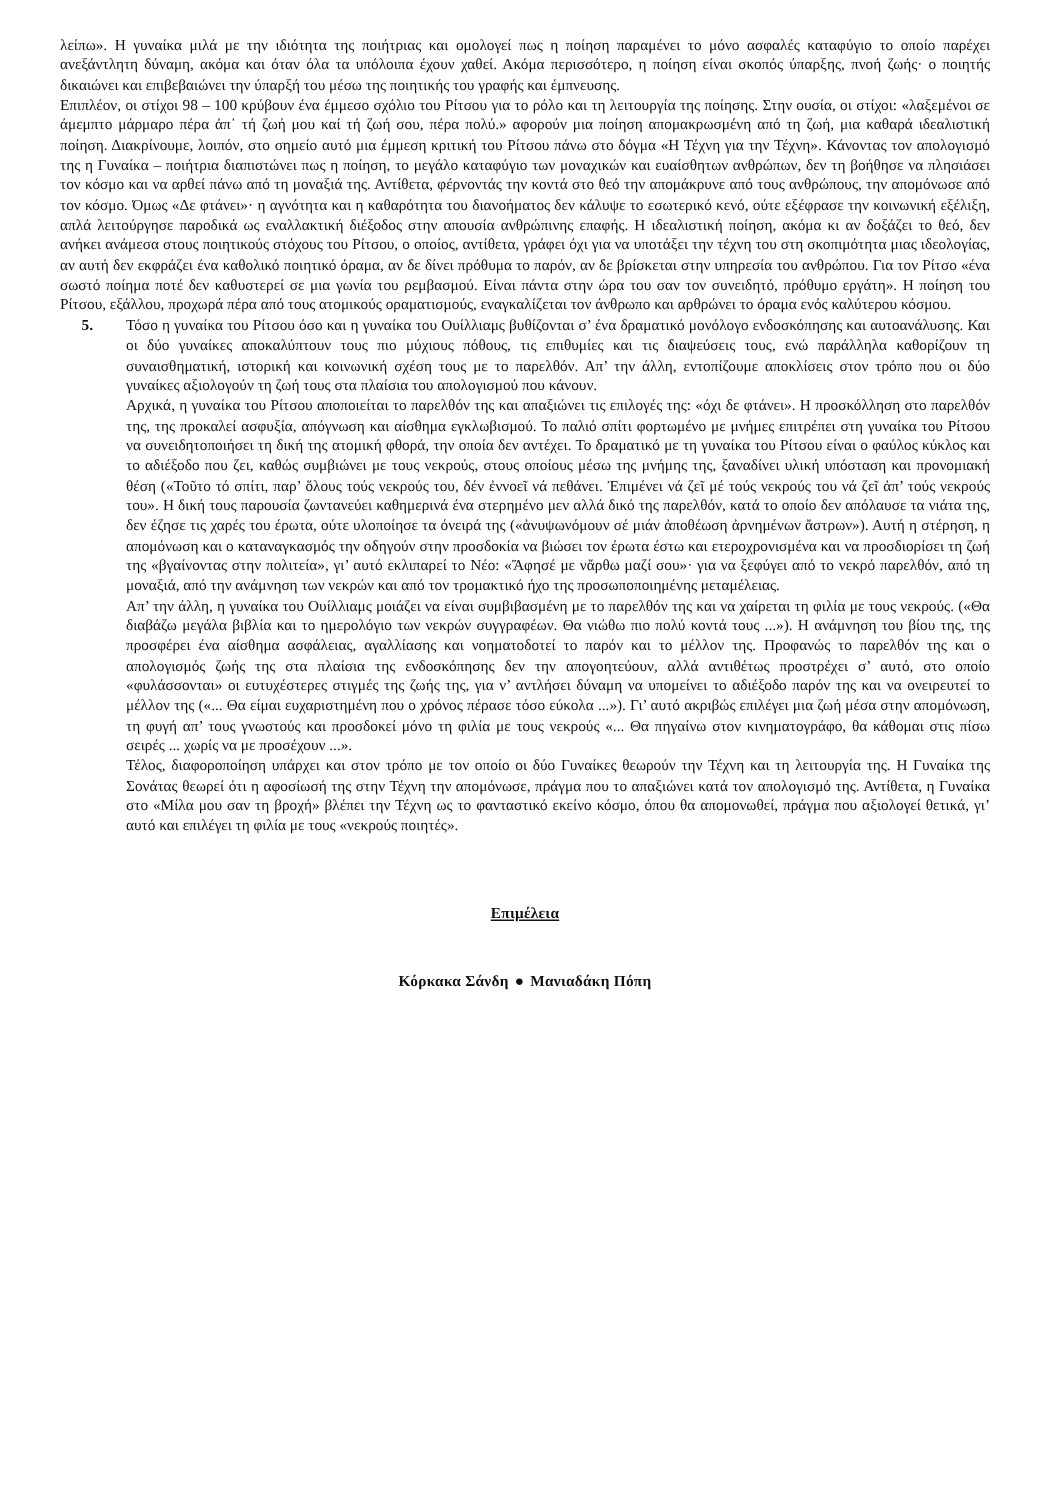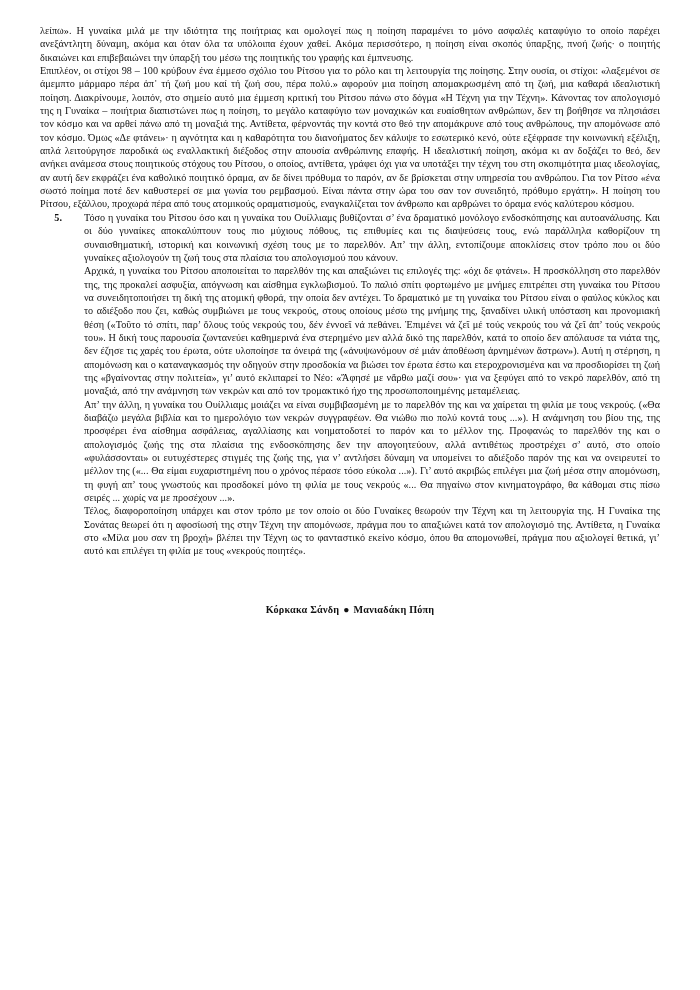--- a/index.html
+++ b/index.html
@@ -79,20 +79,21 @@
     line-height: 15px;
   }
   .footer .title-line {
     font-weight: bold;
     text-decoration: underline;
     letter-spacing: 0.2px;
   }
   .footer .names-line {
     font-weight: bold;
     letter-spacing: 0.2px;
+    margin-top: 30px;
   }
   .footer .sep-dot {
     font-weight: bold;
     padding: 0 4px;
   }
 </style>
 </head>
 <body>
 
 <div class="page">
@@ -108,19 +109,20 @@
       <div class="num">5.</div>
       <div class="item-body">
         <p class="para">Τόσο η γυναίκα του Ρίτσου όσο και η γυναίκα του Ουίλλιαμς βυθίζονται σ’ ένα δραματικό μονόλογο ενδοσκόπησης και αυτοανάλυσης. Και οι δύο γυναίκες αποκαλύπτουν τους πιο μύχιους πόθους, τις επιθυμίες και τις διαψεύσεις τους, ενώ παράλληλα καθορίζουν τη συναισθηματική, ιστορική και κοινωνική σχέση τους με το παρελθόν. Απ’ την άλλη, εντοπίζουμε αποκλίσεις στον τρόπο που οι δύο γυναίκες αξιολογούν τη ζωή τους στα πλαίσια του απολογισμού που κάνουν.</p>
         <p class="para">Αρχικά, η γυναίκα του Ρίτσου αποποιείται το παρελθόν της και απαξιώνει τις επιλογές της: «όχι δε φτάνει». Η προσκόλληση στο παρελθόν της, της προκαλεί ασφυξία, απόγνωση και αίσθημα εγκλωβισμού. Το παλιό σπίτι φορτωμένο με μνήμες επιτρέπει στη γυναίκα του Ρίτσου να συνειδητοποιήσει τη δική της ατομική φθορά, την οποία δεν αντέχει. Το δραματικό με τη γυναίκα του Ρίτσου είναι ο φαύλος κύκλος και το αδιέξοδο που ζει, καθώς συμβιώνει με τους νεκρούς, στους οποίους μέσω της μνήμης της, ξαναδίνει υλική υπόσταση και προνομιακή θέση («Τοῦτο τό σπίτι, παρ’ ὅλους τούς νεκρούς του, δέν ἐννοεῖ νά πεθάνει. Ἐπιμένει νά ζεῖ μέ τούς νεκρούς του νά ζεῖ ἀπ’ τούς νεκρούς του». Η δική τους παρουσία ζωντανεύει καθημερινά ένα στερημένο μεν αλλά δικό της παρελθόν, κατά το οποίο δεν απόλαυσε τα νιάτα της, δεν έζησε τις χαρές του έρωτα, ούτε υλοποίησε τα όνειρά της («ἀνυψωνόμουν σέ μιάν ἀποθέωση ἀρνημένων ἄστρων»). Αυτή η στέρηση, η απομόνωση και ο καταναγκασμός την οδηγούν στην προσδοκία να βιώσει τον έρωτα έστω και ετεροχρονισμένα και να προσδιορίσει τη ζωή της «βγαίνοντας στην πολιτεία», γι’ αυτό εκλιπαρεί το Νέο: «Ἄφησέ με νἄρθω μαζί σου»· για να ξεφύγει από το νεκρό παρελθόν, από τη μοναξιά, από την ανάμνηση των νεκρών και από τον τρομακτικό ήχο της προσωποποιημένης μεταμέλειας.</p>
         <p class="para">Απ’ την άλλη, η γυναίκα του Ουίλλιαμς μοιάζει να είναι συμβιβασμένη με το παρελθόν της και να χαίρεται τη φιλία με τους νεκρούς. («Θα διαβάζω μεγάλα βιβλία και το ημερολόγιο των νεκρών συγγραφέων. Θα νιώθω πιο πολύ κοντά τους ...»). Η ανάμνηση του βίου της, της προσφέρει ένα αίσθημα ασφάλειας, αγαλλίασης και νοηματοδοτεί το παρόν και το μέλλον της. Προφανώς το παρελθόν της και ο απολογισμός ζωής της στα πλαίσια της ενδοσκόπησης δεν την απογοητεύουν, αλλά αντιθέτως προστρέχει σ’ αυτό, στο οποίο «φυλάσσονται» οι ευτυχέστερες στιγμές της ζωής της, για ν’ αντλήσει δύναμη να υπομείνει το αδιέξοδο παρόν της και να ονειρευτεί το μέλλον της («... Θα είμαι ευχαριστημένη που ο χρόνος πέρασε τόσο εύκολα ...»). Γι’ αυτό ακριβώς επιλέγει μια ζωή μέσα στην απομόνωση, τη φυγή απ’ τους γνωστούς και προσδοκεί μόνο τη φιλία με τους νεκρούς «... Θα πηγαίνω στον κινηματογράφο, θα κάθομαι στις πίσω σειρές ... χωρίς να με προσέχουν ...».</p>
         <p class="para">Τέλος, διαφοροποίηση υπάρχει και στον τρόπο με τον οποίο οι δύο Γυναίκες θεωρούν την Τέχνη και τη λειτουργία της. Η Γυναίκα της Σονάτας θεωρεί ότι η αφοσίωσή της στην Τέχνη την απομόνωσε, πράγμα που το απαξιώνει κατά τον απολογισμό της. Αντίθετα, η Γυναίκα στο «Μίλα μου σαν τη βροχή» βλέπει την Τέχνη ως το φανταστικό εκείνο κόσμο, όπου θα απομονωθεί, πράγμα που αξιολογεί θετικά, γι’ αυτό και επιλέγει τη φιλία με τους «νεκρούς ποιητές».</p>
       </div>
     </div>
 
     <div class="footer">
+      <div class="title-line">Επιμέλεια</div>
       <div class="names-line">
         <span>Κόρκακα Σάνδη</span><span class="sep-dot">●</span><span>Μανιαδάκη Πόπη</span>
       </div>
     </div>
 
   </div>
 </div>
 
 </body></html>

